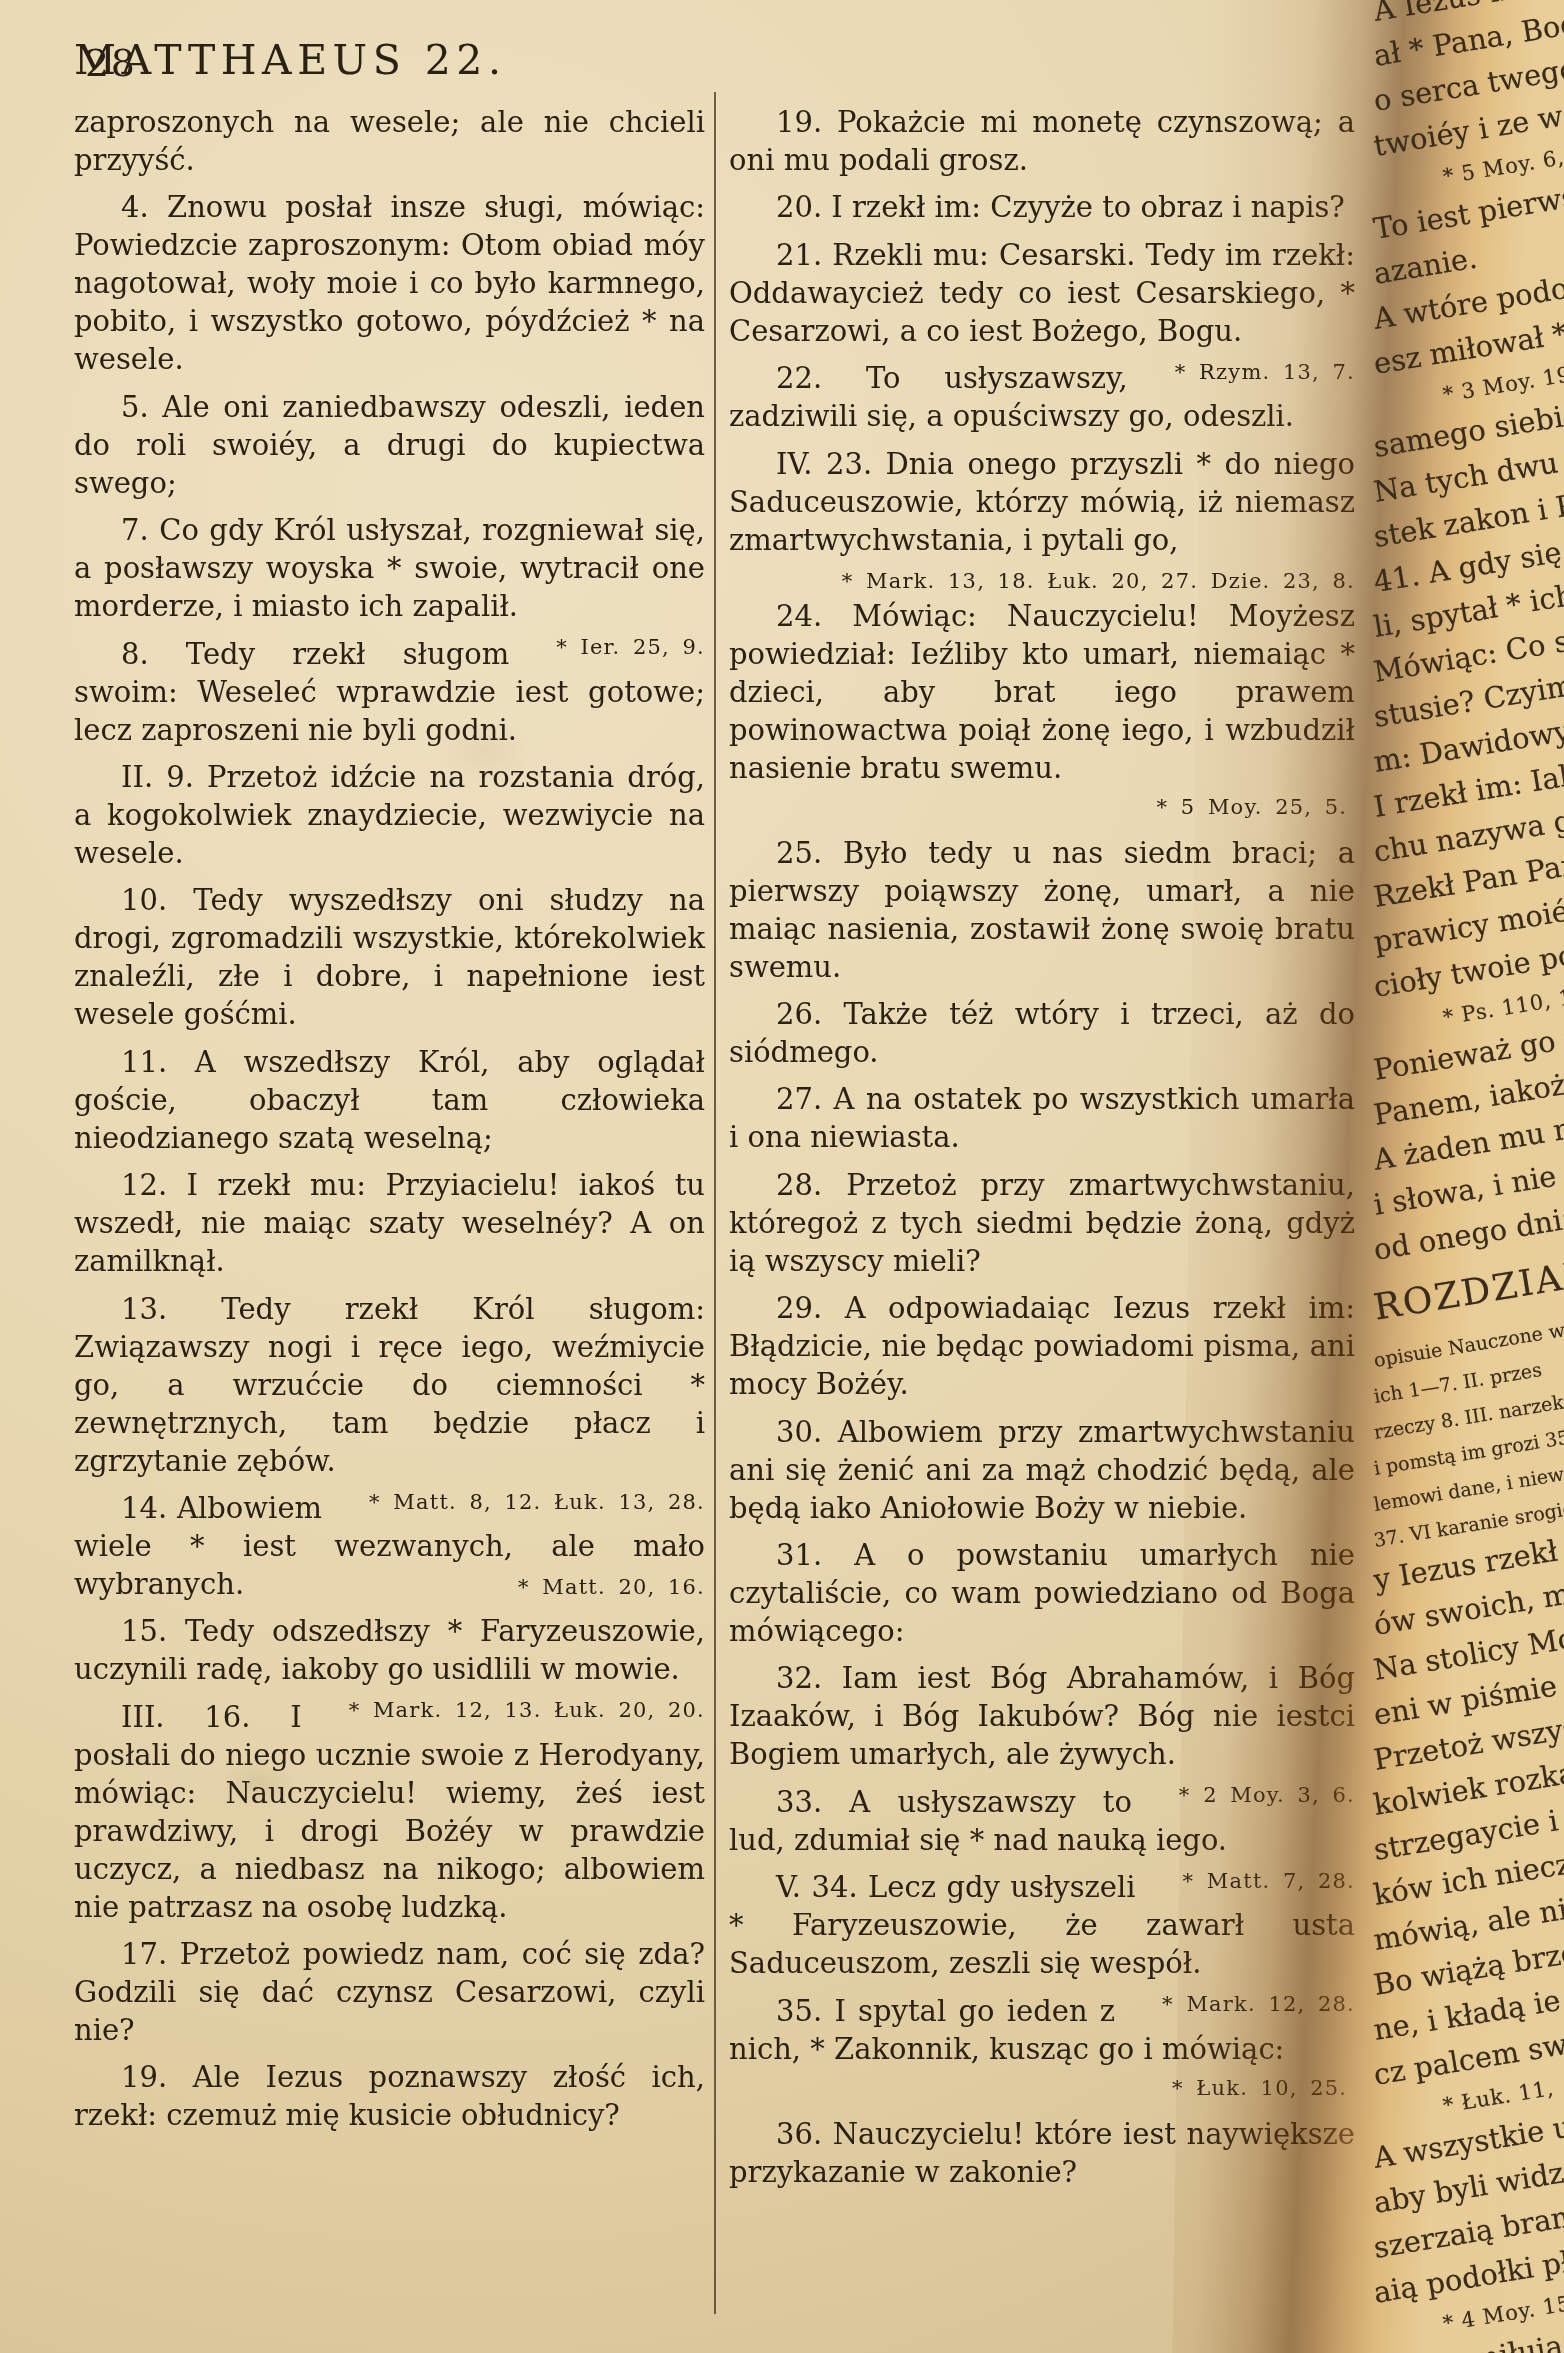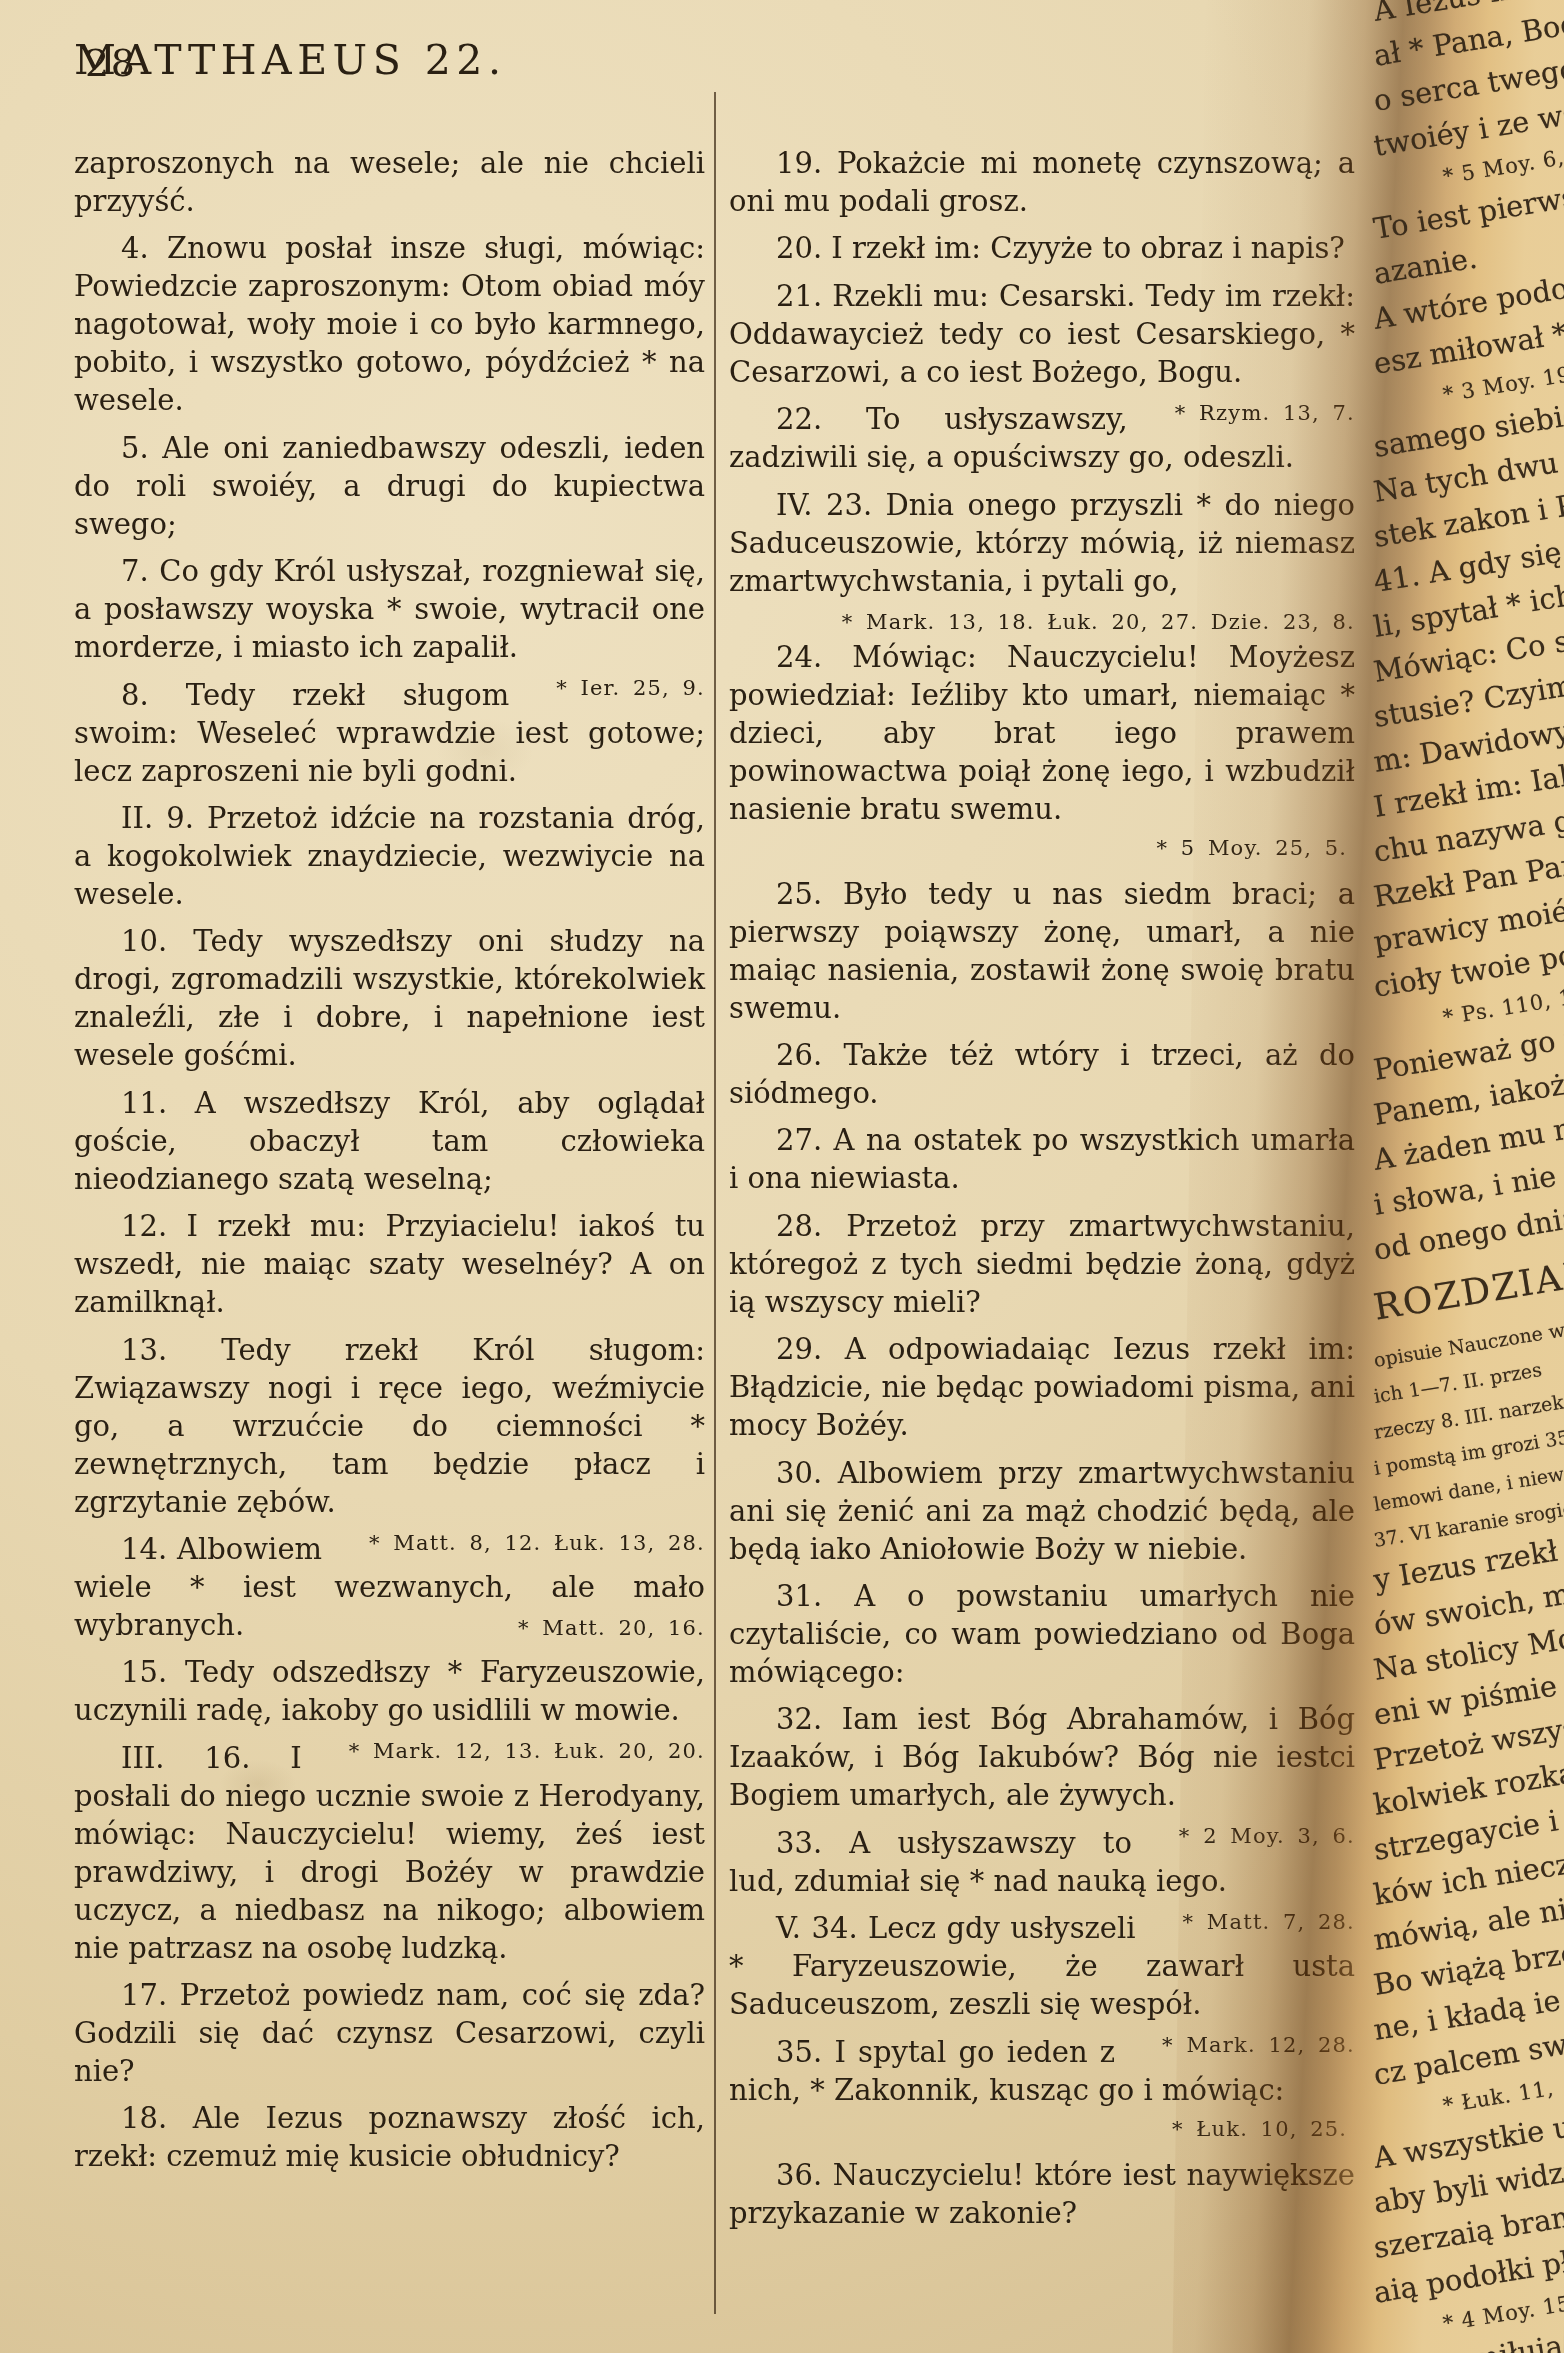--- a/index.html
+++ b/index.html
@@ -23,21 +23,21 @@
   .content{position:absolute;inset:0;z-index:1;}
   .pagenum{
     position:absolute;top:41px;left:85px;
     font-size:38px;color:var(--ink);letter-spacing:1.6px;
   }
   .running-header{
     position:absolute;top:36px;left:74px;width:1283px;
     text-align:left;font-size:41px;letter-spacing:5.5px;color:var(--ink);
   }
   .col{
-    position:absolute;top:103px;color:var(--ink);margin-top:41px;
+    position:absolute;top:103px;color:var(--ink);
   }
   .col-left{left:74px;width:631px;}
   .col-right{left:729px;width:626px;}
   .divider{
     position:absolute;top:92px;left:714px;width:2.3px;height:2222px;
     background:var(--rule);opacity:.75;z-index:1;
   }
   .verse{
     margin:0 0 9.4px 0;
     font-size:29px;line-height:38px;
@@ -99,21 +99,21 @@
       <p class="verse">8. Tedy rzekł sługom swoim: Weseleć wprawdzie iest gotowe; lecz zaproszeni nie byli godni.</p>
       <p class="verse">II. 9. Przetoż idźcie na rozstania dróg, a kogokolwiek znaydziecie, wezwiycie na wesele.</p>
       <p class="verse">10. Tedy wyszedłszy oni słudzy na drogi, zgromadzili wszystkie, którekolwiek znaleźli, złe i dobre, i napełnione iest wesele gośćmi.</p>
       <p class="verse">11. A wszedłszy Król, aby oglądał goście, obaczył tam człowieka nieodzianego szatą weselną;</p>
       <p class="verse">12. I rzekł mu: Przyiacielu! iakoś tu wszedł, nie maiąc szaty weselnéy? A on zamilknął.</p>
       <p class="verse">13. Tedy rzekł Król sługom: Związawszy nogi i ręce iego, weźmiycie go, a wrzućcie do ciemności * zewnętrznych, tam będzie płacz i zgrzytanie zębów.<span class="ref-inline">* Matt. 8, 12.  Łuk. 13, 28.</span></p>
       <p class="verse">14. Albowiem wiele * iest wezwanych, ale mało wybranych.<span class="ref-inline">* Matt. 20, 16.</span></p>
       <p class="verse">15. Tedy odszedłszy * Faryzeuszowie, uczynili radę, iakoby go usidlili w mowie.<span class="ref-inline">* Mark. 12, 13.  Łuk. 20, 20.</span></p>
       <p class="verse">III. 16. I posłali do niego ucznie swoie z Herodyany, mówiąc: Nauczycielu! wiemy, żeś iest prawdziwy, i drogi Bożéy w prawdzie uczycz, a niedbasz na nikogo; albowiem nie patrzasz na osobę ludzką.</p>
       <p class="verse">17. Przetoż powiedz nam, coć się zda? Godzili się dać czynsz Cesarzowi, czyli nie?</p>
-      <p class="verse">18. Ale Iezus poznawszy złość ich, rzekł: czemuż mię kusicie obłudnicy?</p>
+      <p class="verse">19. Ale Iezus poznawszy złość ich, rzekł: czemuż mię kusicie obłudnicy?</p>
     </div>
   <div class="col col-right">
       <p class="verse">19. Pokażcie mi monetę czynszową; a oni mu podali grosz.</p>
       <p class="verse">20. I rzekł im: Czyyże to obraz i napis?</p>
       <p class="verse">21. Rzekli mu: Cesarski. Tedy im rzekł: Oddawaycież tedy co iest Cesarskiego, * Cesarzowi, a co iest Bożego, Bogu.<span class="ref-inline">* Rzym. 13, 7.</span></p>
       <p class="verse">22. To usłyszawszy, zadziwili się, a opuściwszy go, odeszli.</p>
       <p class="verse">IV. 23. Dnia onego przyszli * do niego Saduceuszowie, którzy mówią, iż niemasz zmartwychwstania, i pytali go,<span class="ref-inline">* Mark. 13, 18.  Łuk. 20, 27.  Dzie. 23, 8.</span></p>
       <p class="verse">24. Mówiąc: Nauczycielu! Moyżesz powiedział: Ieźliby kto umarł, niemaiąc * dzieci, aby brat iego prawem powinowactwa poiął żonę iego, i wzbudził nasienie bratu swemu.</p>
       <div class="ref-line">* 5 Moy. 25, 5.</div>
       <p class="verse">25. Było tedy u nas siedm braci; a pierwszy poiąwszy żonę, umarł, a nie maiąc nasienia, zostawił żonę swoię bratu swemu.</p>

